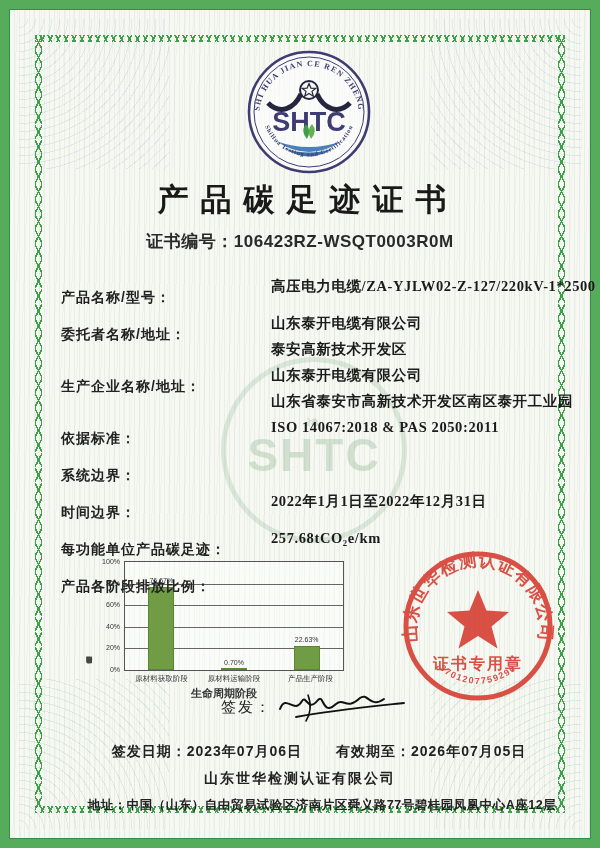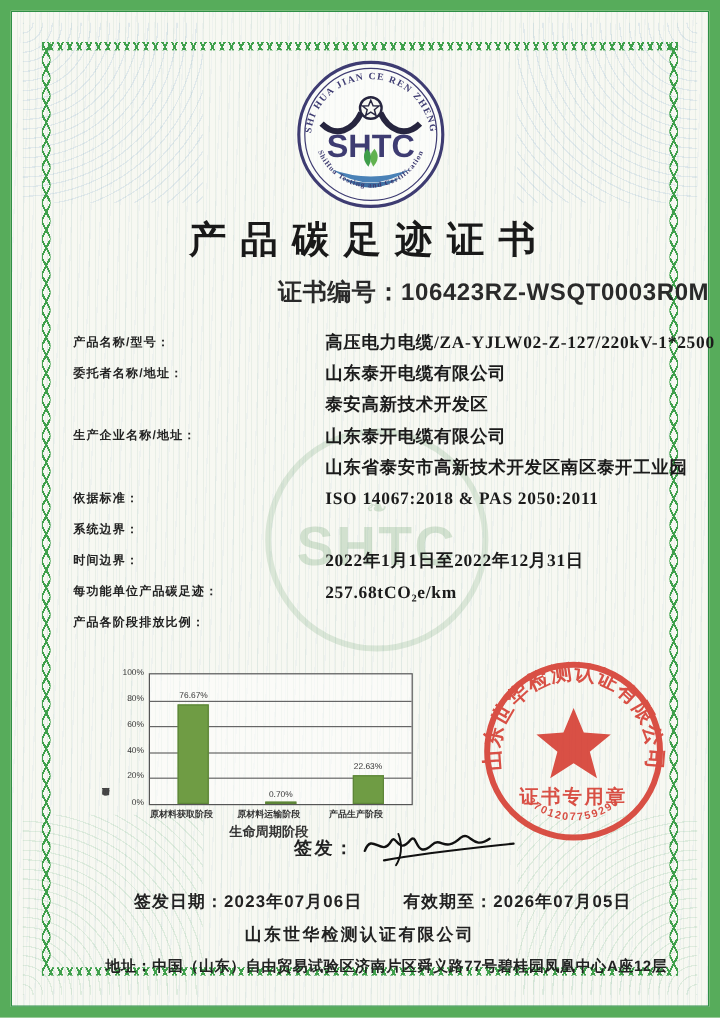--- a/index.html
+++ b/index.html
@@ -36,55 +36,55 @@
   .abs{position:absolute;}
   
   .watermark{left:212px;top:348px;width:176px;height:176px;border-radius:50%;
     border:5px solid rgba(106,160,108,.20);display:flex;align-items:center;justify-content:center;
     flex-direction:column;z-index:0;}
   .watermark .wm-text{font-size:46px;font-weight:bold;color:rgba(106,160,108,.26);letter-spacing:2px;}
   .watermark .wm-leaf{font-size:22px;color:rgba(106,160,108,.26);line-height:10px;}
   
   .title{left:16px;right:0;top:170px;text-align:center;font-size:31px;font-weight:bold;
     letter-spacing:12px;color:#191919;z-index:2;}
-  .certline{left:0;right:0;top:221px;text-align:right;font-size:20px;font-weight:bold;
+  .certline{left:0;right:0;top:221px;text-align:center;font-size:17px;font-weight:bold;
     color:#2a2a2a;letter-spacing:.5px;z-index:2;}
   
   .fields{left:52px;top:264px;width:508px;z-index:2;}
   .frow{display:flex;align-items:flex-start;}
-  .flabel{width:182px;flex:0 0 182px;font-weight:bold;font-size:10px;line-height:26px;
-    letter-spacing:1px;color:#222;}
+  .flabel{width:182px;flex:0 0 182px;font-weight:bold;font-size:14px;line-height:26px;
+    letter-spacing:1px;color:#222;margin-top:11px;}
   .fvals{flex:1;font-family:"Liberation Serif","DejaVu Serif",serif;font-weight:bold;
     font-size:14.5px;line-height:26px;letter-spacing:.6px;color:#1b1b1b;}
   .fvals div{white-space:nowrap;margin-left:28px;}
   
   .chart{left:76px;top:552px;z-index:1;}
   .chart-inner{display:flex;}
   .ylab{writing-mode:vertical-rl;transform:rotate(180deg);font-size:6.5px;color:#444;
     height:108px;display:flex;align-items:center;margin-right:2px;}
   .yticks{position:relative;width:28px;height:108px;font-size:7px;color:#333;}
   .yticks span{position:absolute;right:4px;transform:translateY(-50%);}
   .plot{position:relative;width:218px;height:108px;border:1px solid #555;
     background:rgba(255,255,255,.45);}
   .grid{position:absolute;left:0;right:0;height:1px;background:#666;}
   .bars{position:absolute;inset:0;display:flex;}
   .barcell{position:relative;flex:1;height:100%;}
   .bar{position:absolute;bottom:0;left:50%;transform:translateX(-50%);width:26px;
     background:#6f9c44;border:1px solid #5d8538;box-sizing:border-box;}
   .barval{position:absolute;left:50%;transform:translateX(-50%);font-size:7px;color:#333;
     white-space:nowrap;margin-bottom:1px;}
   .xcats{display:flex;width:218px;margin-left:30px;margin-top:3px;}
-  .xcats span{flex:1;text-align:center;font-size:7.5px;font-weight:bold;color:#333;}
+  .xcats span{flex:1;text-align:right;font-size:7.5px;font-weight:normal;color:#333;}
   .xlabel{width:218px;margin-left:30px;text-align:center;font-size:11px;font-weight:bold;
     color:#333;margin-top:2px;}
   
   .seal{left:390px;top:538px;width:158px;height:158px;z-index:3;opacity:.88;}
   
   .sigrow{left:212px;top:678px;display:flex;align-items:center;z-index:2;}
-  .siglabel{font-weight:bold;font-size:15px;letter-spacing:2px;color:#222;padding-left:24px;}
+  .siglabel{font-weight:normal;font-size:15px;letter-spacing:2px;color:#222;}
   
   .dates{left:0;right:0;top:734px;text-align:center;font-size:14px;font-weight:bold;
     color:#222;z-index:2;letter-spacing:1px;padding-left:38px;}
   .dates .gap{display:inline-block;width:34px;}
   .company{left:0;right:0;top:761px;text-align:center;font-size:14px;font-weight:bold;
     color:#222;letter-spacing:2px;z-index:2;}
   .address{left:0;right:0;top:788px;text-align:center;font-size:12.5px;font-weight:bold;
     color:#222;letter-spacing:.5px;z-index:2;margin-left:44px;}
   .logo{left:237px;top:40px;z-index:2;}
 </style>

